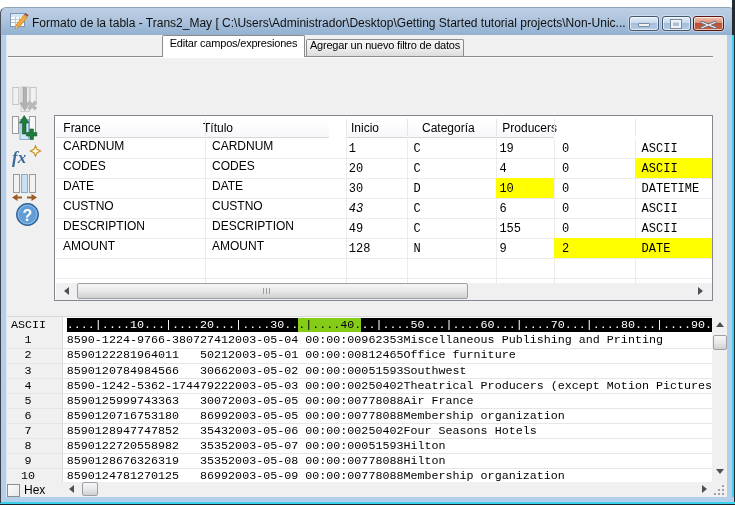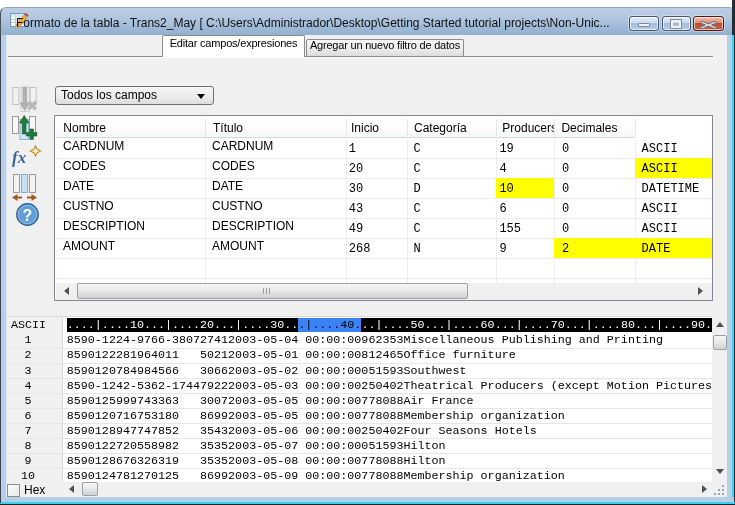--- a/index.html
+++ b/index.html
@@ -18,21 +18,21 @@
 #br3 { left:726px; top:35px; width:1px; height:462px; background:#dfeaf5; }
 #br2 { left:727px; top:35px; width:5px; height:462px; background:#b5cee9; }
 #brc { left:732px; top:35px; width:2px; height:468px; background:#3bd0ec; }
 #brd { left:734px; top:4px; width:1px; height:501px; background:#252b33; }
 #brdark { left:732px; top:0; width:3px; height:35px; background:#252b33; }
 #bb1 { left:1px; top:497px; width:733px; height:5px; background:#b5cee9; }
 #bb2 { left:0px; top:502px; width:735px; height:2px; background:#3bd0ec; }
 #bb3 { left:0px; top:504px; width:735px; height:1px; background:#20262e; }
 #bld { left:0; top:497px; width:1px; height:6px; background:#3a4049; }
 
-#title { left:16px; top:14px; width:593px; height:18px; line-height:18px; font-size:12px; color:#101010; white-space:nowrap; overflow:hidden; }
+#title { left:32px; top:14px; width:593px; height:18px; line-height:18px; font-size:12px; color:#101010; white-space:nowrap; overflow:hidden; }
 
 .capbtn { top:16px; height:15px; border-radius:3px; border:1px solid #46566e; box-shadow:inset 0 0 0 1px rgba(255,255,255,0.65), 0 0 0 1px rgba(255,255,255,0.35); }
 #btn-min { left:629px; width:30px;
   background:linear-gradient(180deg,#e3eefa 0%,#c6d9ee 45%,#a3bfdd 50%,#b4cce5 100%); }
 #btn-max { left:662px; width:29px;
   background:linear-gradient(180deg,#e3eefa 0%,#c6d9ee 45%,#a3bfdd 50%,#b4cce5 100%); }
 #btn-close { left:693px; width:31px; border-color:#5e150d;
   background:linear-gradient(180deg,#f2c3b3 0%,#dd8f75 45%,#c04f30 50%,#c65e41 100%); }
 .glyph-min { position:absolute; left:8px; top:6px; width:12px; height:4px; background:#f2f2f2; border:1px solid #7a8aa0; border-radius:1px; }
 .glyph-max { position:absolute; left:8px; top:2.5px; width:10px; height:8px; border:2px solid #f2f2f2; outline:1px solid #7a8aa0; background:transparent; }
@@ -74,21 +74,21 @@
 .arrU { width:0;height:0;border-left:4px solid transparent;border-right:4px solid transparent;border-bottom:5px solid #4d5157; position:absolute; }
 .arrD { width:0;height:0;border-left:4px solid transparent;border-right:4px solid transparent;border-top:5px solid #4d5157; position:absolute; }
 
 #hex { position:absolute; left:0px; top:281px; width:720px; height:181px; }
 #hexwhite { position:absolute; left:55px; top:0px; width:650px; height:166px; background:#fff; }
 #hexsep { position:absolute; left:55px; top:0px; width:1px; height:166px; background:#d9d9d9; }
 #hextop { position:absolute; left:0px; top:0px; width:705px; height:1px; background:#d9d9d9; }
 .hexline { position:absolute; left:0px; width:705px; height:1px; background:#e6e6e6; }
 #ruler { position:absolute; left:59.8px; top:1.5px; height:15px; font-size:11.7px; line-height:15px; white-space:pre; }
 #ruler .b { background:#000; color:#fff; }
-#ruler .w { background:#3b82f6; color:#000; }
+#ruler .w { background:#84cc16; color:#000; }
 #hexdata { position:absolute; left:59.8px; top:17.4px; font-size:11.7px; line-height:15.1px; white-space:pre; color:#000; }
 #hexnums { position:absolute; left:7px; top:17.4px; width:28px; font-size:11.7px; line-height:15.1px; text-align:center; color:#000; white-space:pre; }
 
 #vsb { position:absolute; left:705px; top:281px; width:15px; height:166px; background:#f0f0f0; }
 #hsb { position:absolute; left:55px; top:447px; width:650px; height:15px; background:#f0f0f0; }
 #hexcheck { position:absolute; left:0px; top:449px; width:13px; height:13px; border:1px solid #8e8e8e; background:linear-gradient(135deg,#fcfcfc 0%,#e8e8e8 100%); }
 #hexlabel { position:absolute; left:17px; top:448px; font-size:12px; color:#000; }
 </style>
 </head>
 <body>
@@ -130,21 +130,20 @@
   </svg>
 </div>
 
 <div class="abs" id="client">
   <div class="tab" id="tab2">Editar campos/expresiones</div>
   <div class="tab" id="tab3">Agregar un nuevo filtro de datos</div>
   <div id="tabline"></div>
     <div id="tabline2"></div>
     <div id="tabcover"></div>
 
-  <div id="combo">Todos los campos<span class="arr"></span></div>
 
   <svg class="abs" style="left:5px; top:50px;" width="36" height="180" viewBox="0 0 36 180">
     <g>
       <rect x="0.8" y="2.5" width="6" height="17" fill="#f1f1f1" stroke="#c4c4c4"></rect>
       <rect x="18.2" y="2.5" width="6" height="17" fill="#f1f1f1" stroke="#c4c4c4"></rect>
       <rect x="9" y="2" width="8.3" height="24.5" fill="#ededed" stroke="#cccccc"></rect>
       <polygon points="11,2.5 14.6,2.5 14.6,18 17.5,18 12.8,25.5 8.1,18 11,18" fill="#b2b2b2" stroke="#9c9c9c" stroke-width="0.6"></polygon>
       <path d="M15.2 17.9 l2.5 -2.5 l2.5 2.5 l2.5 -2.5 l2.5 2.5 l-2.5 2.5 l2.5 2.5 l-2.5 2.5 l-2.5 -2.5 l-2.5 2.5 l-2.5 -2.5 l2.5 -2.5 Z" fill="#b8b8b8"></path>
     </g>
     <g>
@@ -166,26 +165,25 @@
       <polygon points="25,112.5 19.5,109 19.5,111.5 15,111.5 15,113.5 19.5,113.5 19.5,116" fill="#9c5a24"></polygon>
     </g>
     <g>
       <circle cx="15.5" cy="129.5" r="10.8" fill="#639dd6" stroke="#2d5e93" stroke-width="1.2"></circle>
       <circle cx="15.5" cy="129.5" r="9.2" fill="none" stroke="#8cbbe8" stroke-width="1"></circle>
       <text x="15.5" y="135.5" text-anchor="middle" font-family="Liberation Sans, sans-serif" font-weight="bold" font-size="16" fill="#fff">?</text>
     </g>
   </svg>
 
   <div id="grid">
-<div class="gh" style="left:1px; width:149px; padding-left:7.3px;">Nombre</div>
-<div class="gh" style="left:150px; width:141px; padding-left:8px;">Título</div>
+<div class="gh" style="left:1px; width:149px; padding-left:7.3px;">France</div>
+<div class="gh" style="left:133px; width:141px; padding-left:15px;">Título</div>
 <div class="gh" style="left:291px; width:61px; padding-left:5.0px;">Inicio</div>
-<div class="gh" style="left:352px; width:89px; padding-left:7.0px;">Categoría</div>
+<div class="gh" style="left:352px; width:89px; padding-left:15px;">Categoría</div>
 <div class="gh" style="left:441px; width:58px; padding-left:6.3px;">Producers</div>
-<div class="gh" style="left:499px; width:81px; padding-left:7.4px;">Decimales</div>
 <div class="ghv" style="left:150px;"></div>
 <div class="gv" style="left:150px;"></div>
 <div class="ghv" style="left:291px;"></div>
 <div class="gv" style="left:291px;"></div>
 <div class="ghv" style="left:352px;"></div>
 <div class="gv" style="left:352px;"></div>
 <div class="ghv" style="left:441px;"></div>
 <div class="gv" style="left:441px;"></div>
 <div class="ghv" style="left:499px;"></div>
 <div class="gv" style="left:499px;"></div>
@@ -214,35 +212,35 @@
 <div class="gc gm yellow" style="left:580px; top:42px; width:77px; padding-left:6.6px;">ASCII</div>
 <div class="gc" style="left:1px; top:62px; width:149px; padding-left:7.0px;">DATE</div>
 <div class="gc" style="left:150px; top:62px; width:141px; padding-left:7.0px;">DATE</div>
 <div class="gc gm" style="left:291px; top:62px; width:61px; padding-left:2.8px;">30</div>
 <div class="gc gm" style="left:352px; top:62px; width:89px; padding-left:6.4px;">D</div>
 <div class="gc gm yellow" style="left:441px; top:62px; width:58px; padding-left:3.4px;">10</div>
 <div class="gc gm" style="left:499px; top:62px; width:81px; padding-left:7.9px;">0</div>
 <div class="gc gm" style="left:580px; top:62px; width:77px; padding-left:6.6px;">DATETIME</div>
 <div class="gc" style="left:1px; top:82px; width:149px; padding-left:7.0px;">CUSTNO</div>
 <div class="gc" style="left:150px; top:82px; width:141px; padding-left:7.0px;">CUSTNO</div>
-<div class="gc gm" style="left:291px; top:82px; width:61px; padding-left:2.8px;">43</div>
+<div class="gc gm" style="left:291px; top:82px; width:61px; padding-left:2.8px;font-style:italic;">43</div>
 <div class="gc gm" style="left:352px; top:82px; width:89px; padding-left:6.4px;">C</div>
 <div class="gc gm" style="left:441px; top:82px; width:58px; padding-left:3.4px;">6</div>
 <div class="gc gm" style="left:499px; top:82px; width:81px; padding-left:7.9px;">0</div>
 <div class="gc gm" style="left:580px; top:82px; width:77px; padding-left:6.6px;">ASCII</div>
 <div class="gc" style="left:1px; top:102px; width:149px; padding-left:7.0px;">DESCRIPTION</div>
 <div class="gc" style="left:150px; top:102px; width:141px; padding-left:7.0px;">DESCRIPTION</div>
 <div class="gc gm" style="left:291px; top:102px; width:61px; padding-left:2.8px;">49</div>
 <div class="gc gm" style="left:352px; top:102px; width:89px; padding-left:6.4px;">C</div>
 <div class="gc gm" style="left:441px; top:102px; width:58px; padding-left:3.4px;">155</div>
 <div class="gc gm" style="left:499px; top:102px; width:81px; padding-left:7.9px;">0</div>
 <div class="gc gm" style="left:580px; top:102px; width:77px; padding-left:6.6px;">ASCII</div>
 <div class="gc" style="left:1px; top:122px; width:149px; padding-left:7.0px;">AMOUNT</div>
 <div class="gc" style="left:150px; top:122px; width:141px; padding-left:7.0px;">AMOUNT</div>
-<div class="gc gm" style="left:291px; top:122px; width:61px; padding-left:2.8px;">268</div>
+<div class="gc gm" style="left:291px; top:122px; width:61px; padding-left:2.8px;">128</div>
 <div class="gc gm" style="left:352px; top:122px; width:89px; padding-left:6.4px;">N</div>
 <div class="gc gm" style="left:441px; top:122px; width:58px; padding-left:3.4px;">9</div>
 <div class="gc gm yellow" style="left:499px; top:122px; width:81px; padding-left:7.9px;">2</div>
 <div class="gc gm yellow" style="left:580px; top:122px; width:77px; padding-left:6.6px;">DATE</div>
 <div id="ghsb">
         <div class="arrL" style="left:8px; top:4px;"></div>
         <div class="sbthumb" style="left:21px; top:0px; width:391px; height:16px;"></div>
         <div style="position:absolute; left:207px; top:5px; width:9px; height:6px; background:repeating-linear-gradient(90deg,#9aa0a5 0 1px,transparent 1px 3px);"></div>
         <div class="arrR" style="left:642px; top:4px;"></div>
       </div>

